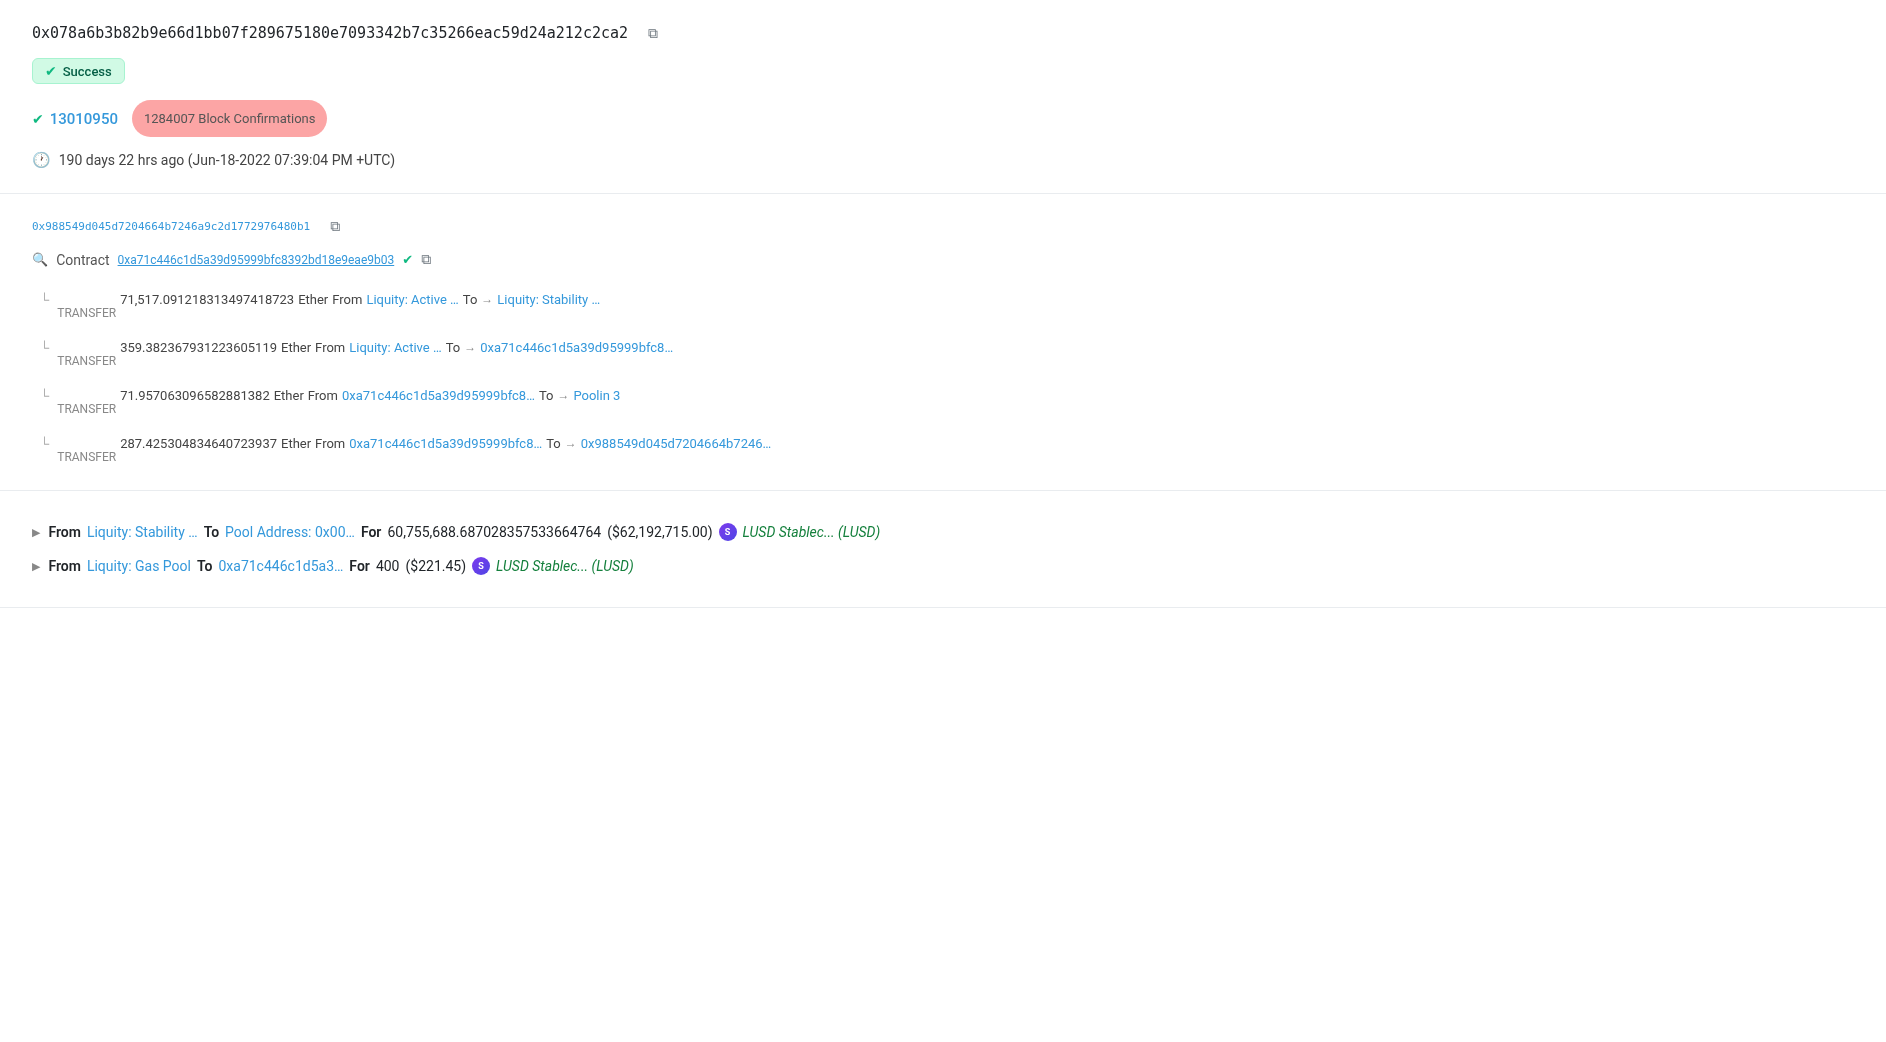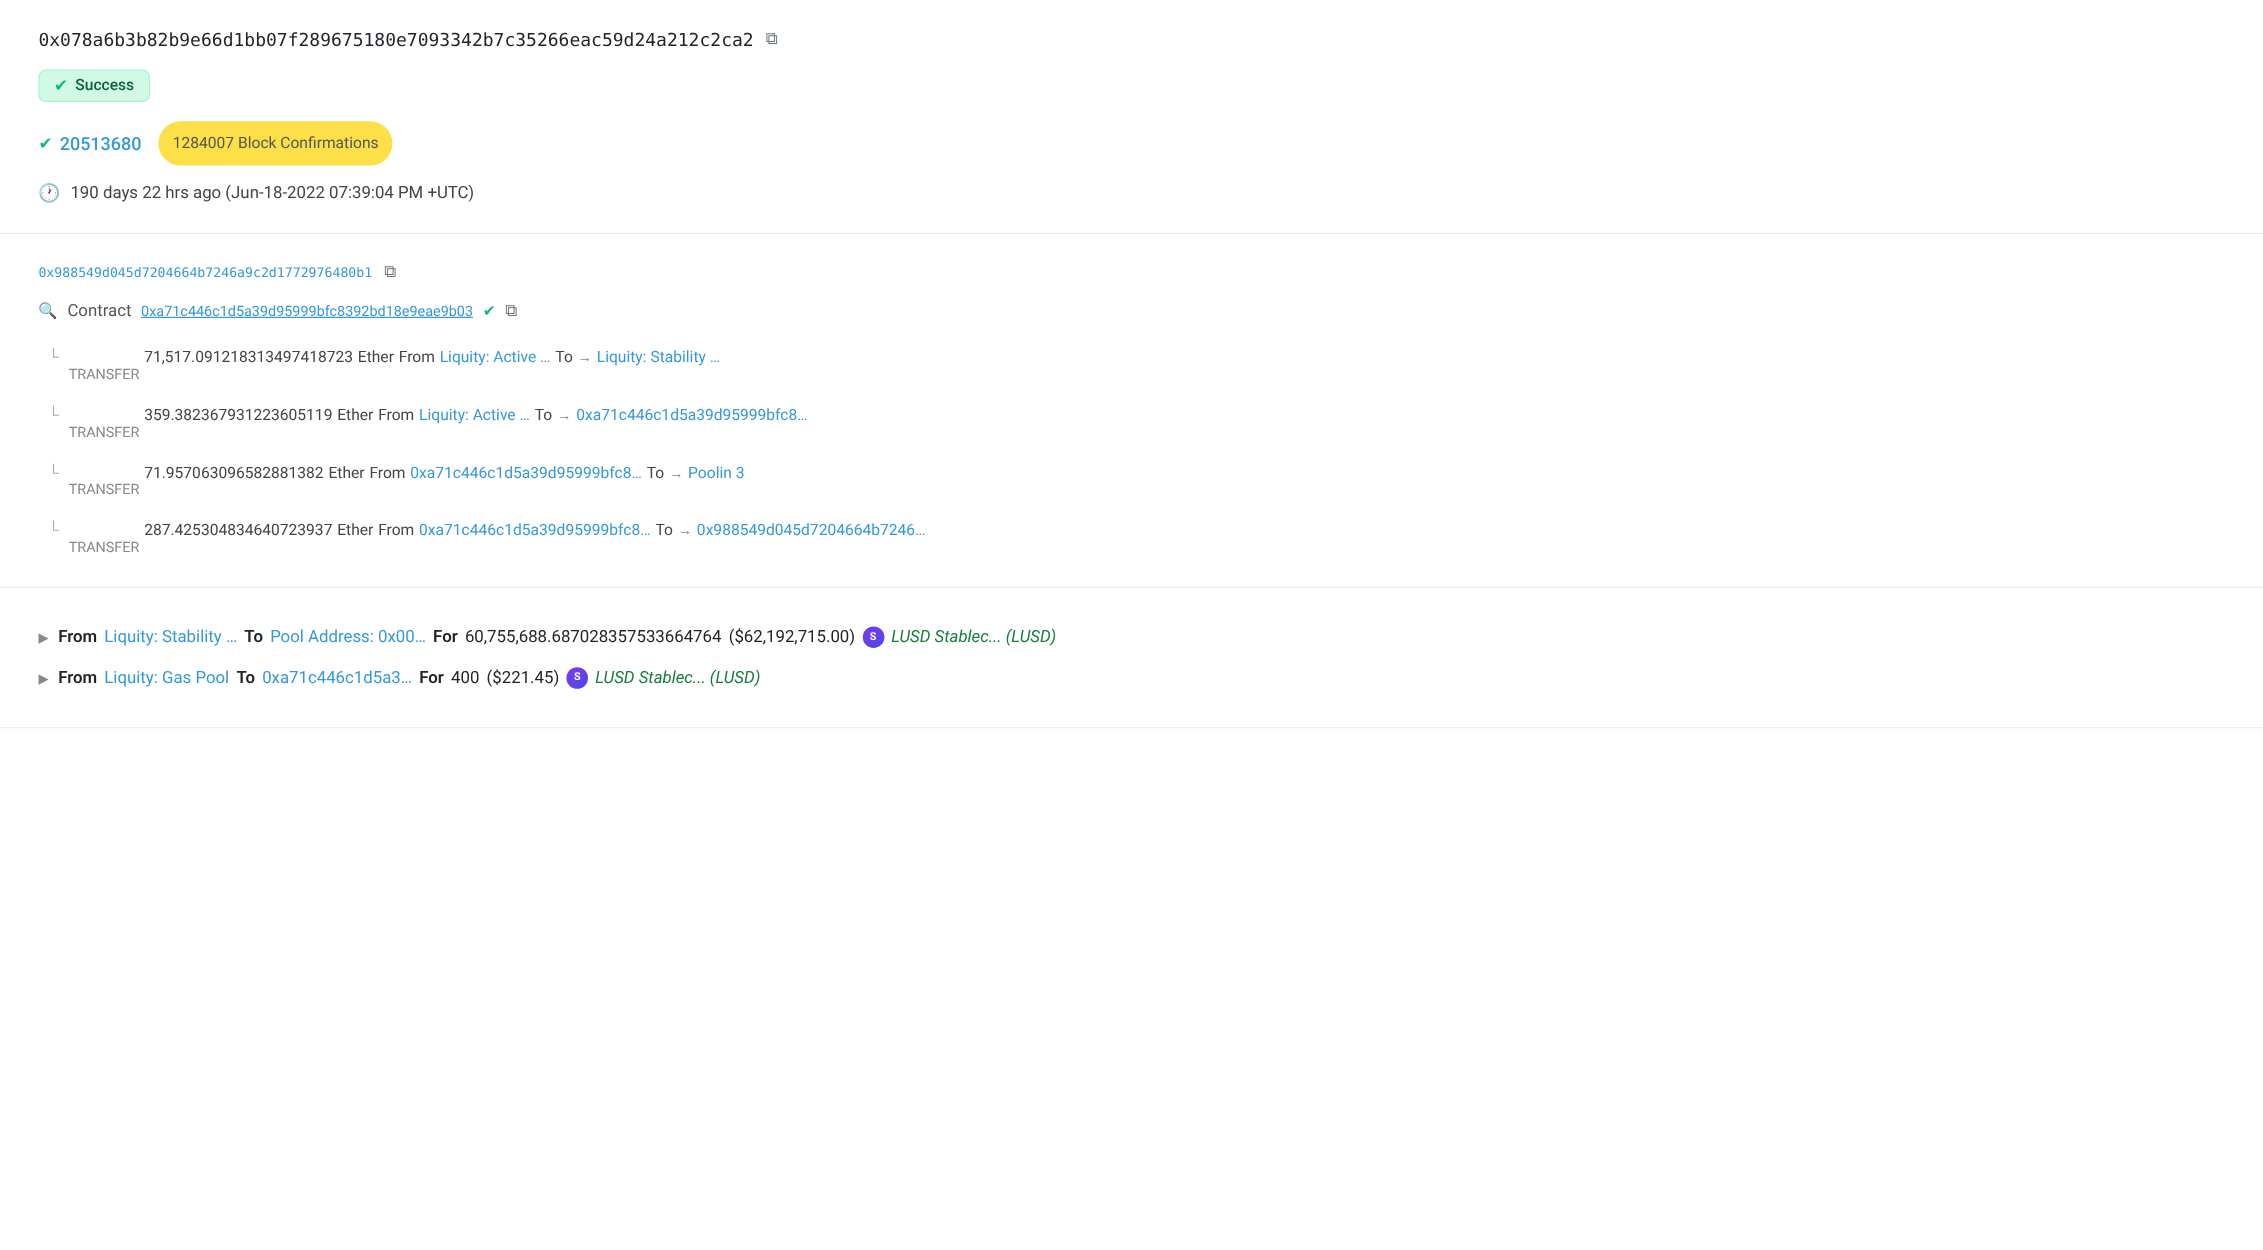--- a/index.html
+++ b/index.html
@@ -11,21 +11,21 @@
     }
 
     .section {
       padding: 24px 32px;
       border-bottom: 1px solid #e9ecef;
     }
 
     .tx-hash {
       display: flex;
       align-items: center;
-      gap: 10px;
+      gap: 20px;
       margin-bottom: 16px;
     }
 
     .tx-hash-text {
       font-size: 15px;
       color: #212529;
       font-family: monospace;
       word-break: break-all;
     }
 
@@ -70,21 +70,21 @@
       align-items: center;
       gap: 6px;
     }
 
     .block-number .check-icon {
       color: #10b981;
       font-size: 14px;
     }
 
     .confirmations-badge {
-      background: #fde047;
+      background: #fca5a5;
       border-radius: 20px;
       padding: 11px 12px;
       font-size: 13px;
       color: #555;
     }
 
     .timestamp-row {
       display: flex;
       align-items: center;
       gap: 8px;
@@ -233,21 +233,21 @@
   <div>
     <span class="status-badge">
       <span class="status-check">✔</span>
       <span>Success</span>
     </span>
   </div>
 
   <div class="block-row">
     <span class="block-number">
       <span class="check-icon">✔</span>
-      <span>20513680</span>
+      <span>13010950</span>
     </span>
     <span class="confirmations-badge">
       <span>1284007 Block Confirmations</span>
     </span>
   </div>
 
   <div class="timestamp-row">
     <span class="clock-icon">🕐</span>
     <span>190 days 22 hrs ago (Jun-18-2022 07:39:04 PM +UTC)</span>
   </div>

